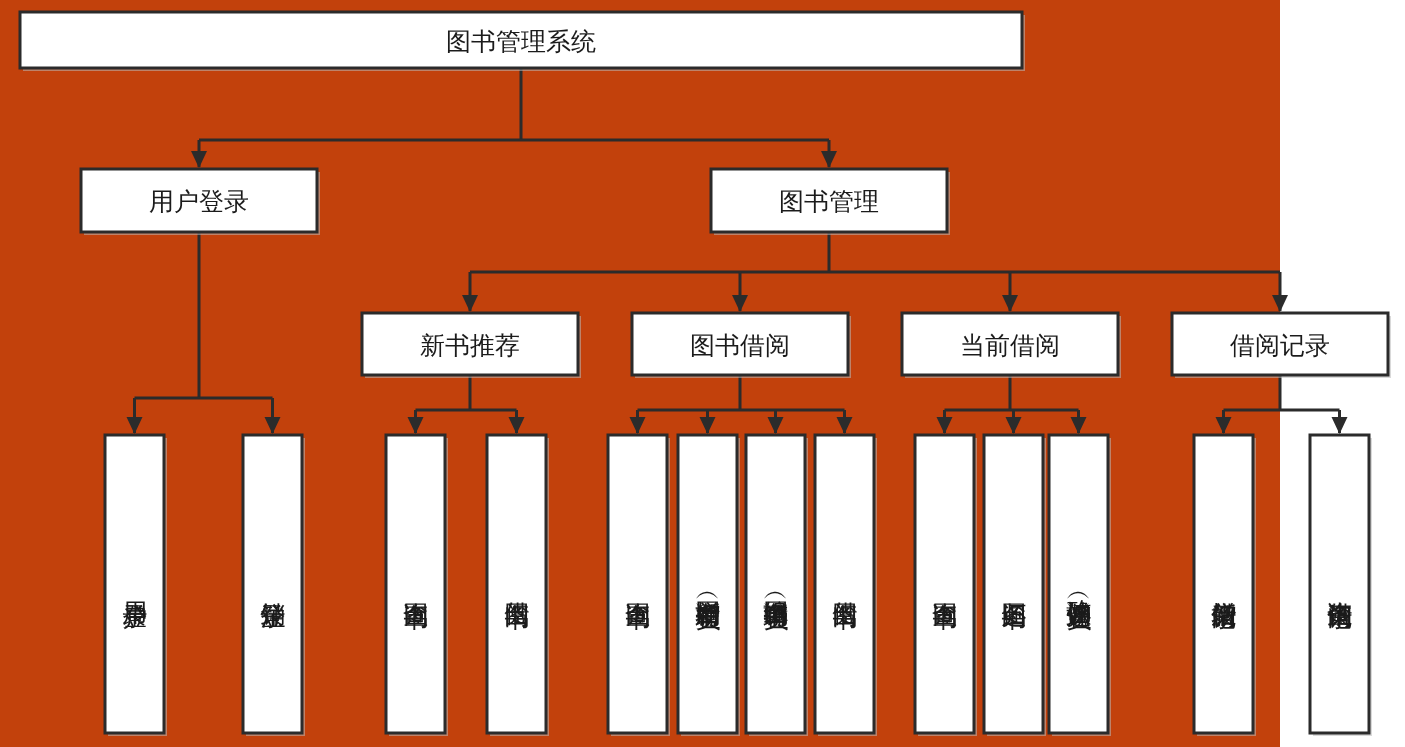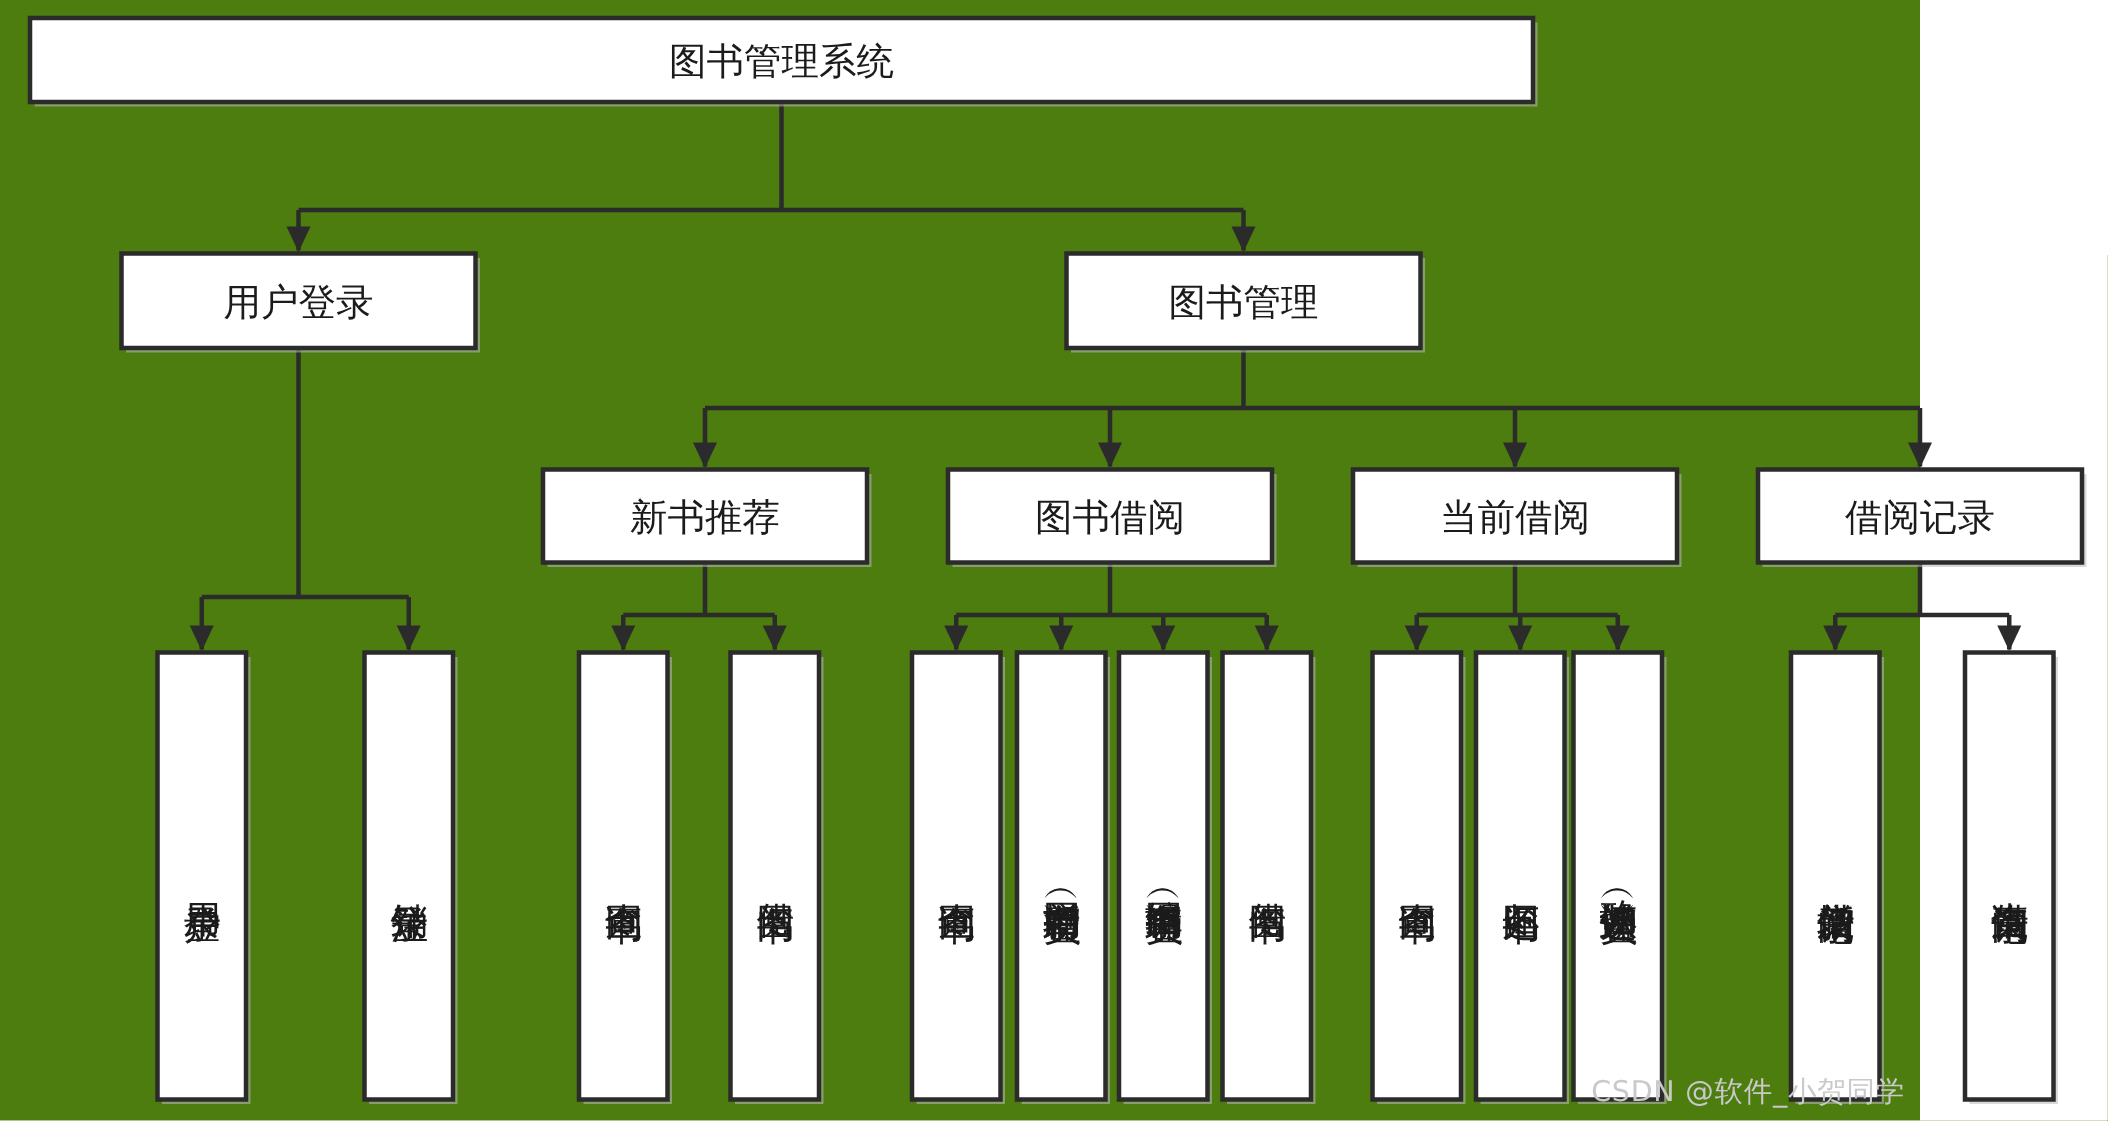--- a/index.html
+++ b/index.html
@@ -11,21 +11,21 @@
   body {
     width: 1405px;
     height: 747px;
     font-family: "DejaVu Sans", "Liberation Sans", sans-serif;
     overflow: hidden;
   }
   #diagram-root {
     position: relative;
     width: 1280px;
     height: 747px;
-    background: #4d7c0f;
+    background: #c2410c;
   }
   svg.flow {
     position: absolute;
     top: 0;
     left: 0;
     width: 1405px;
     height: 747px;
     display: block;
   }
   .node-box {
@@ -235,14 +235,13 @@
         <span class="vert-label">确认归还（管理员）</span>
       </div>
       <div class="vert-label-wrap" style="left: 1194px; top: 435px; width: 59px; height: 298px;">
         <span class="vert-label">新增借阅记录</span>
       </div>
       <div class="vert-label-wrap" style="left: 1310px; top: 435px; width: 59px; height: 298px;">
         <span class="vert-label">查询借阅记录</span>
       </div>
     </div>
 
-  <div class="watermark">CSDN @软件_小贺同学</div>
 </div>
 
 </body></html>

